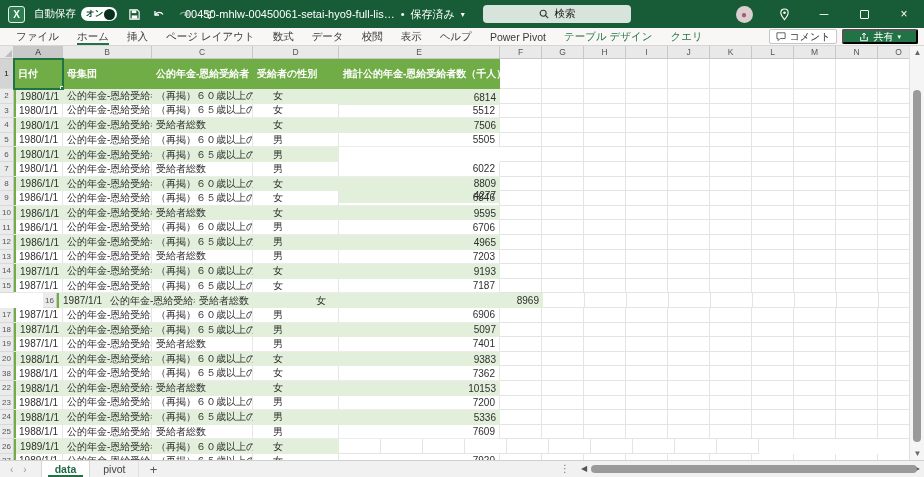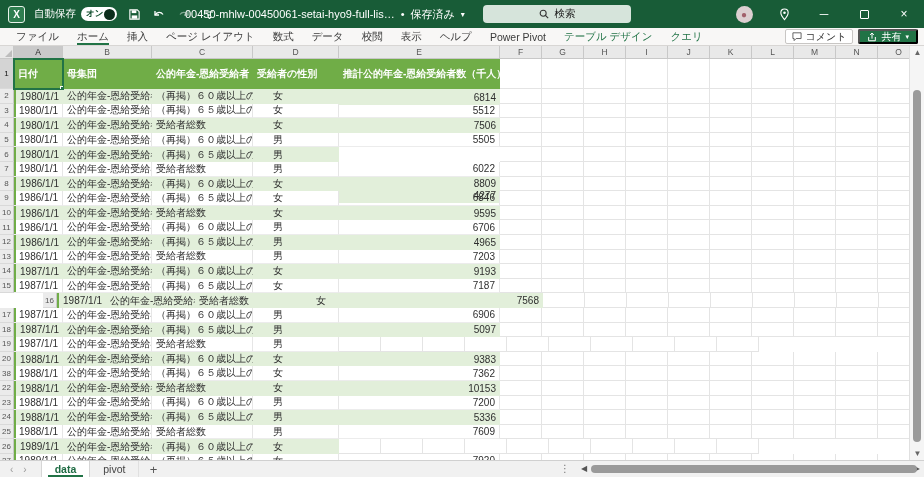--- a/index.html
+++ b/index.html
@@ -26,21 +26,21 @@
   .restore-box { width:9px; height:9px; border:1.2px solid #fff; border-radius:1px; }
 
   
   .ribbonbar { position:absolute; left:0; top:28px; width:924px; height:18px; background:#f8f7f6; border-bottom:1px solid #d8d6d4; display:flex; align-items:center; }
   .rtabs { display:flex; align-items:center; height:100%; padding-left:7px; }
   .rtab { height:100%; display:flex; align-items:center; padding:0 9px; font-size:10.5px; color:#3b3b3b; white-space:nowrap; position:relative; cursor:pointer; }
   .rtab.active::after { content:""; position:absolute; left:9px; right:9px; bottom:0; height:2px; background:#217346; }
   .rtab.contextual { color:#217346; }
   .ribbon-right { margin-left:auto; display:flex; align-items:center; gap:5px; padding-right:6px; }
   .comment-btn { height:15px; display:flex; align-items:center; gap:4px; background:#fff; border:1px solid #c8c6c4; border-radius:2px; padding:0 6px; font-size:10px; color:#333; cursor:pointer; }
-  .share-btn { height:15px; display:flex; align-items:center; gap:4px; background:#217346; border-radius:2px; padding:0 7px; font-size:10px; color:#fff; cursor:pointer; }
+  .share-btn { height:15px; display:flex; align-items:center; gap:4px; background:#217346; border-radius:2px; padding:0 15px; font-size:10px; color:#fff; cursor:pointer; }
   .share-btn .caret { font-size:7px; }
 
   
   .sheet { position:absolute; left:0; top:46px; width:924px; height:414px; background:#fff; }
   .grid-clip { position:absolute; left:0; top:0; right:15px; bottom:0; overflow:hidden; }
   .colheaders { position:absolute; left:0; top:0; height:13px; display:flex; }
   .corner { width:14px; height:13px; background:#e9e9e9; border-right:1px solid #c8c8c8; border-bottom:1px solid #c8c8c8; position:relative; }
   .corner::after { content:""; position:absolute; right:1px; bottom:1px; border-left:7px solid transparent; border-bottom:7px solid #bdbdbd; }
   .colhead { height:13px; background:#e9e9e9; border-right:1px solid #c8c8c8; border-bottom:1px solid #c8c8c8; font-size:8.5px; color:#555; display:flex; align-items:center; justify-content:center; }
   .colhead.selected { background:#c9c9c9; color:#1f1f1f; }
@@ -474,21 +474,21 @@
           <div class="cell empty" style="width: 42px; height: 14.6px;"></div>
           <div class="cell empty" style="width: 42px; height: 14.6px;"></div>
           <div class="cell empty" style="width: 42px; height: 14.6px;"></div>
         </div>
         <div class="gridrow" style="top: 247.4px; height: 14.6px; margin-left: 43px;">
           <div class="rownum" style="height: 14.6px;">16</div>
           <div class="cell band al-r tbl-left" style="width: 49px; height: 14.6px;">1987/1/1</div>
           <div class="cell band al-l" style="width: 89px; height: 14.6px;">公的年金-恩給受給者</div>
           <div class="cell band al-l" style="width: 101px; height: 14.6px;">受給者総数</div>
           <div class="cell band al-l pad-d" style="width: 86px; height: 14.6px;">女</div>
-          <div class="cell band al-r" style="width: 161px; height: 14.6px;">7568</div>
+          <div class="cell band al-r" style="width: 161px; height: 14.6px;">8969</div>
           <div class="cell empty" style="width: 42px; height: 14.6px;"></div>
           <div class="cell empty" style="width: 42px; height: 14.6px;"></div>
           <div class="cell empty" style="width: 42px; height: 14.6px;"></div>
           <div class="cell empty" style="width: 42px; height: 14.6px;"></div>
           <div class="cell empty" style="width: 42px; height: 14.6px;"></div>
           <div class="cell empty" style="width: 42px; height: 14.6px;"></div>
           <div class="cell empty" style="width: 42px; height: 14.6px;"></div>
           <div class="cell empty" style="width: 42px; height: 14.6px;"></div>
           <div class="cell empty" style="width: 42px; height: 14.6px;"></div>
           <div class="cell empty" style="width: 42px; height: 14.6px;"></div>
@@ -528,20 +528,21 @@
           <div class="cell empty" style="width: 42px; height: 14.6px;"></div>
           <div class="cell empty" style="width: 42px; height: 14.6px;"></div>
           <div class="cell empty" style="width: 42px; height: 14.6px;"></div>
         </div>
         <div class="gridrow" style="top: 291.2px; height: 14.6px;">
           <div class="rownum" style="height: 14.6px;">19</div>
           <div class="cell gridded al-r tbl-left" style="width: 49px; height: 14.6px;">1987/1/1</div>
           <div class="cell gridded al-l" style="width: 89px; height: 14.6px;">公的年金-恩給受給者</div>
           <div class="cell gridded al-l" style="width: 101px; height: 14.6px;">受給者総数</div>
           <div class="cell gridded al-l pad-d" style="width: 86px; height: 14.6px;">男</div>
+          <div class="cell gridded al-r" style="width: 161px; height: 14.6px;">7401</div>
           <div class="cell empty" style="width: 42px; height: 14.6px;"></div>
           <div class="cell empty" style="width: 42px; height: 14.6px;"></div>
           <div class="cell empty" style="width: 42px; height: 14.6px;"></div>
           <div class="cell empty" style="width: 42px; height: 14.6px;"></div>
           <div class="cell empty" style="width: 42px; height: 14.6px;"></div>
           <div class="cell empty" style="width: 42px; height: 14.6px;"></div>
           <div class="cell empty" style="width: 42px; height: 14.6px;"></div>
           <div class="cell empty" style="width: 42px; height: 14.6px;"></div>
           <div class="cell empty" style="width: 42px; height: 14.6px;"></div>
           <div class="cell empty" style="width: 42px; height: 14.6px;"></div>

